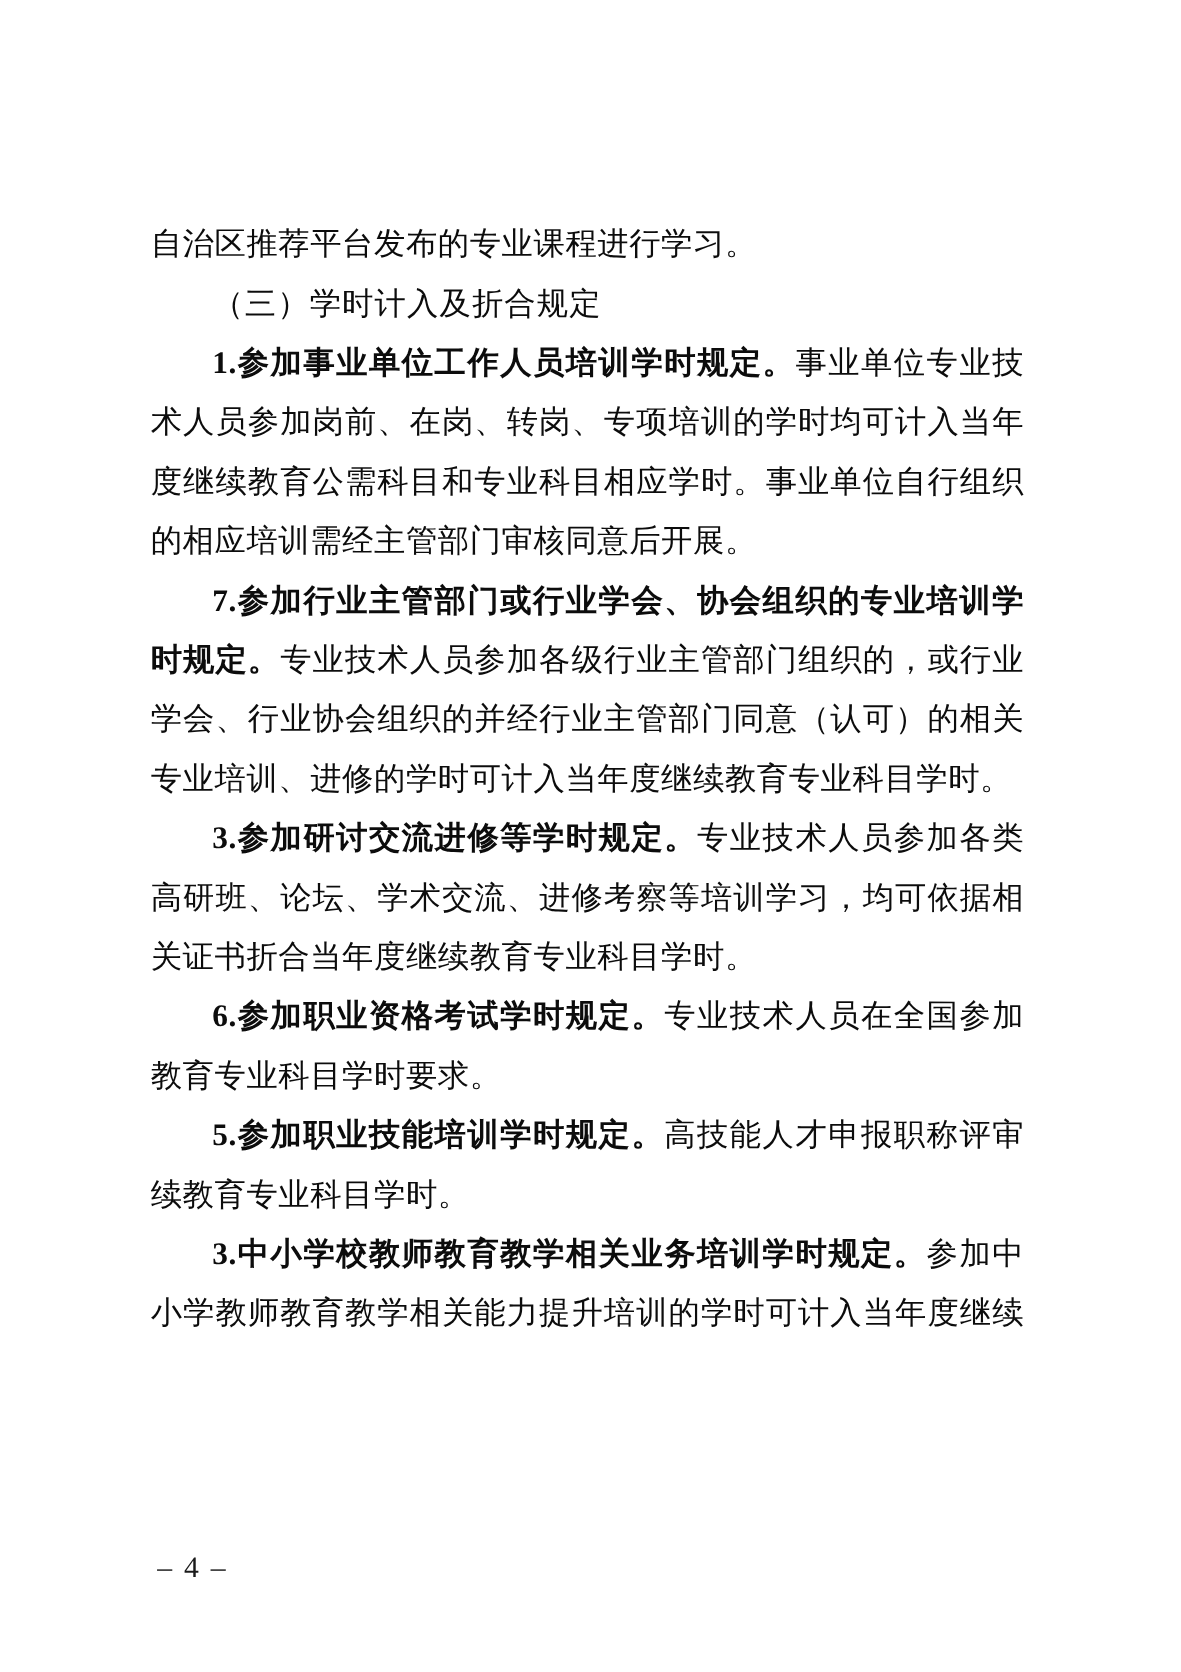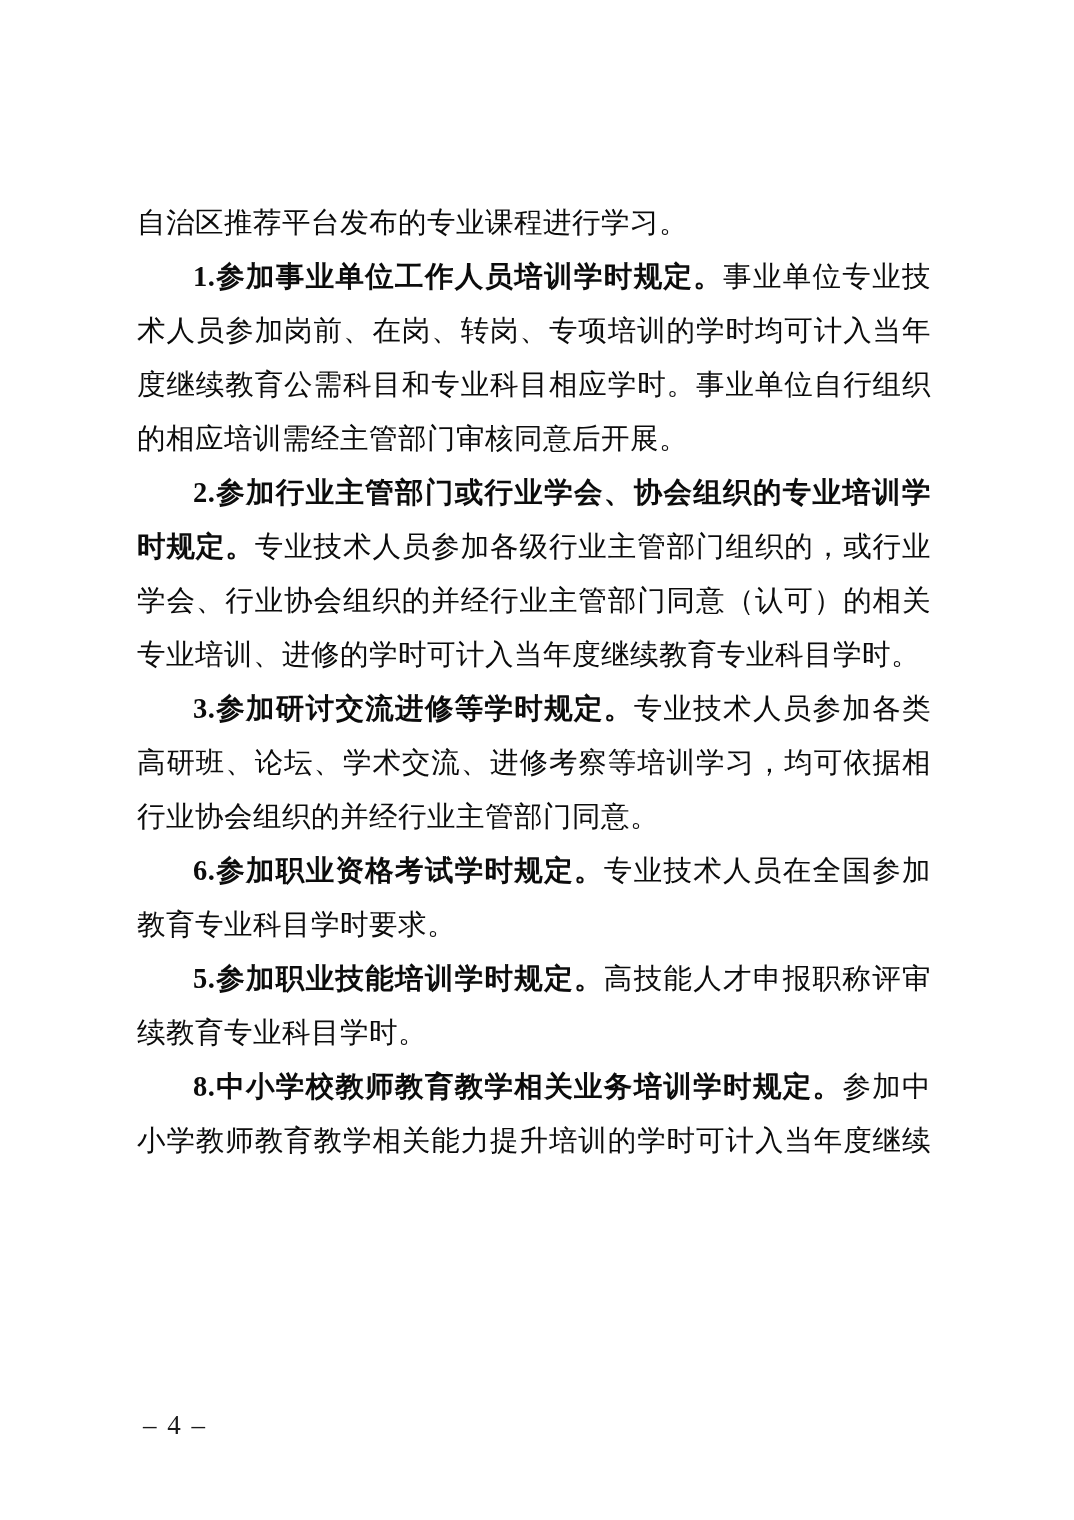--- a/index.html
+++ b/index.html
@@ -57,32 +57,33 @@
     letter-spacing: 2px;
     font-weight: 400;
   }
 </style>
 </head>
 <body>
 
 <div class="page">
   <div class="doc-body" id="doc-body">
       <div class="text-line para-end"><span class="seg-regular">自治区推荐平台发布的专业课程进行学习。</span></div>
+      <div class="text-line indent para-end subheading-line"><span class="seg-regular">（三）学时计入及折合规定</span></div>
       <div class="text-line indent"><span class="seg-bold">1.参加事业单位工作人员培训学时规定。</span><span class="seg-regular">事业单位专业技</span></div>
       <div class="text-line"><span class="seg-regular">术人员参加岗前、在岗、转岗、专项培训的学时均可计入当年</span></div>
       <div class="text-line"><span class="seg-regular">度继续教育公需科目和专业科目相应学时。事业单位自行组织</span></div>
       <div class="text-line para-end"><span class="seg-regular">的相应培训需经主管部门审核同意后开展。</span></div>
-      <div class="text-line indent"><span class="seg-bold">2.参加行业主管部门或行业学会、协会组织的专业培训学</span></div>
+      <div class="text-line indent"><span class="seg-bold">7.参加行业主管部门或行业学会、协会组织的专业培训学</span></div>
       <div class="text-line"><span class="seg-bold">时规定。</span><span class="seg-regular">专业技术人员参加各级行业主管部门组织的，或行业</span></div>
       <div class="text-line"><span class="seg-regular">学会、行业协会组织的并经行业主管部门同意（认可）的相关</span></div>
       <div class="text-line para-end"><span class="seg-regular">专业培训、进修的学时可计入当年度继续教育专业科目学时。</span></div>
       <div class="text-line indent"><span class="seg-bold">3.参加研讨交流进修等学时规定。</span><span class="seg-regular">专业技术人员参加各类</span></div>
       <div class="text-line"><span class="seg-regular">高研班、论坛、学术交流、进修考察等培训学习，均可依据相</span></div>
-      <div class="text-line para-end"><span class="seg-regular">行业协会组织的并经行业主管部门同意。</span></div>
+      <div class="text-line para-end"><span class="seg-regular">关证书折合当年度继续教育专业科目学时。</span></div>
       <div class="text-line indent"><span class="seg-bold">6.参加职业资格考试学时规定。</span><span class="seg-regular">专业技术人员在全国参加</span></div>
       <div class="text-line para-end"><span class="seg-regular">教育专业科目学时要求。</span></div>
       <div class="text-line indent"><span class="seg-bold">5.参加职业技能培训学时规定。</span><span class="seg-regular">高技能人才申报职称评审</span></div>
       <div class="text-line para-end"><span class="seg-regular">续教育专业科目学时。</span></div>
-      <div class="text-line indent"><span class="seg-bold">8.中小学校教师教育教学相关业务培训学时规定。</span><span class="seg-regular">参加中</span></div>
+      <div class="text-line indent"><span class="seg-bold">3.中小学校教师教育教学相关业务培训学时规定。</span><span class="seg-regular">参加中</span></div>
       <div class="text-line"><span class="seg-regular">小学教师教育教学相关能力提升培训的学时可计入当年度继续</span></div>
     </div>
   <div class="page-footer">– 4 –</div>
 </div>
 
 </body></html>

